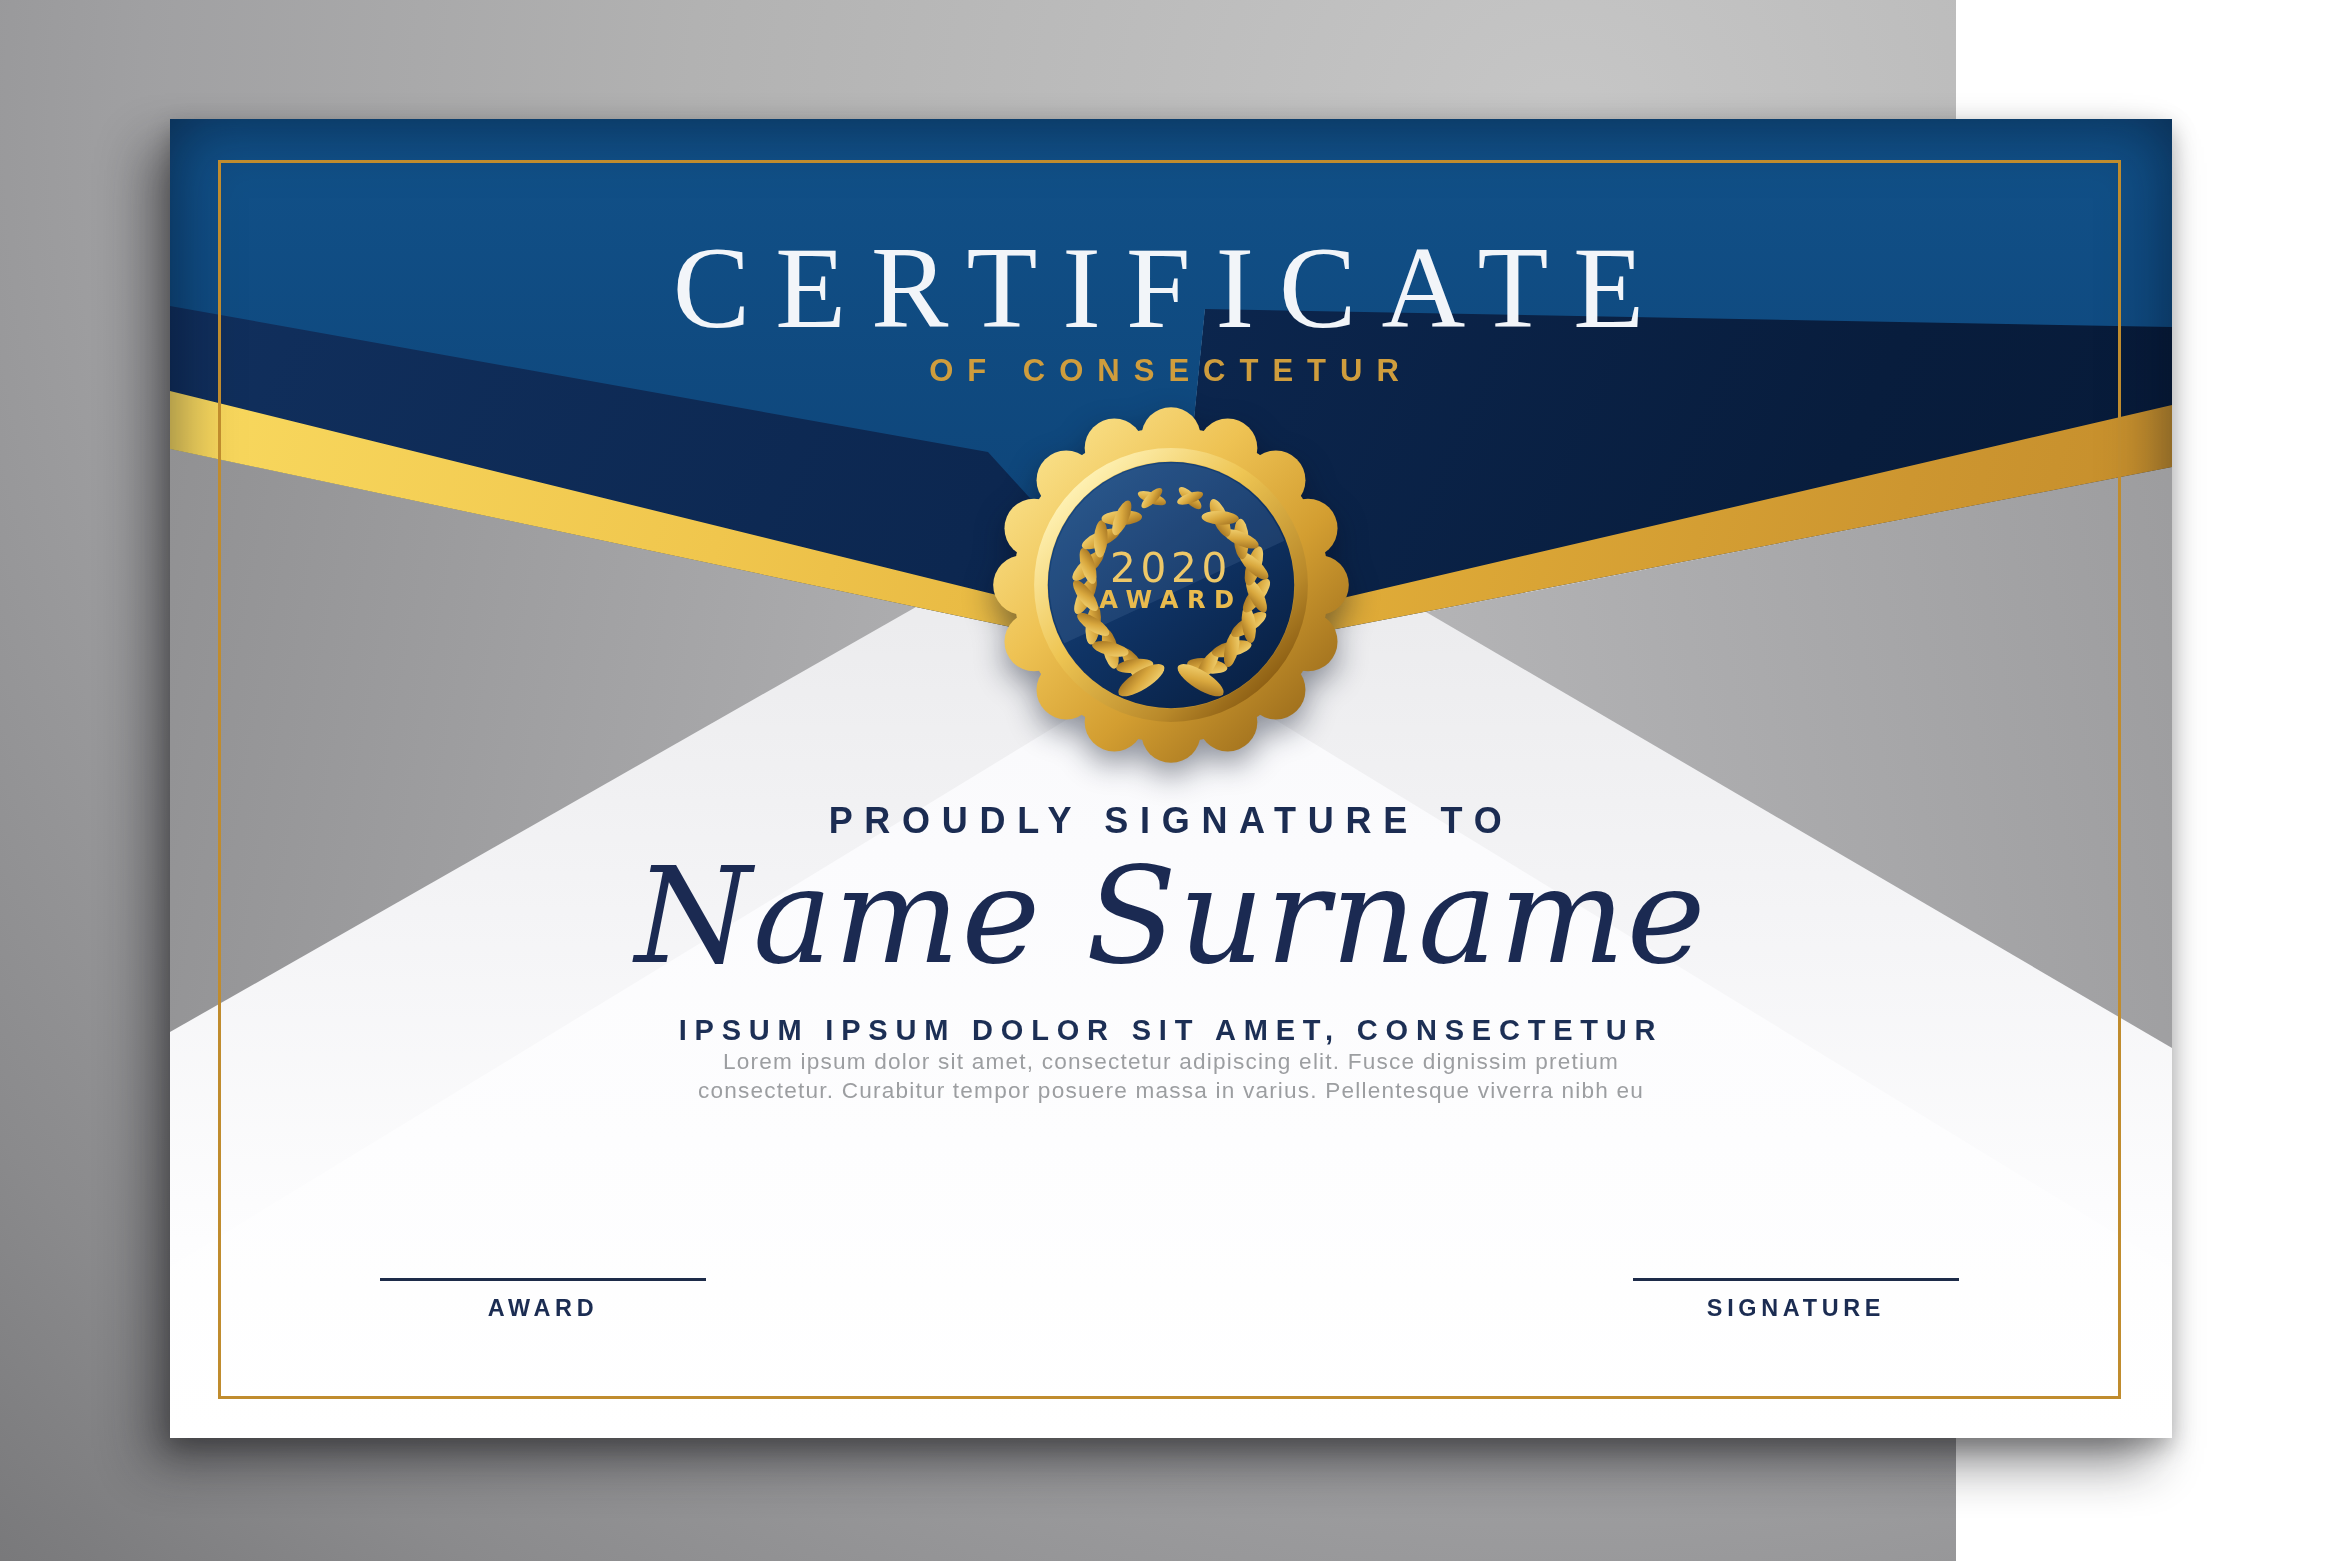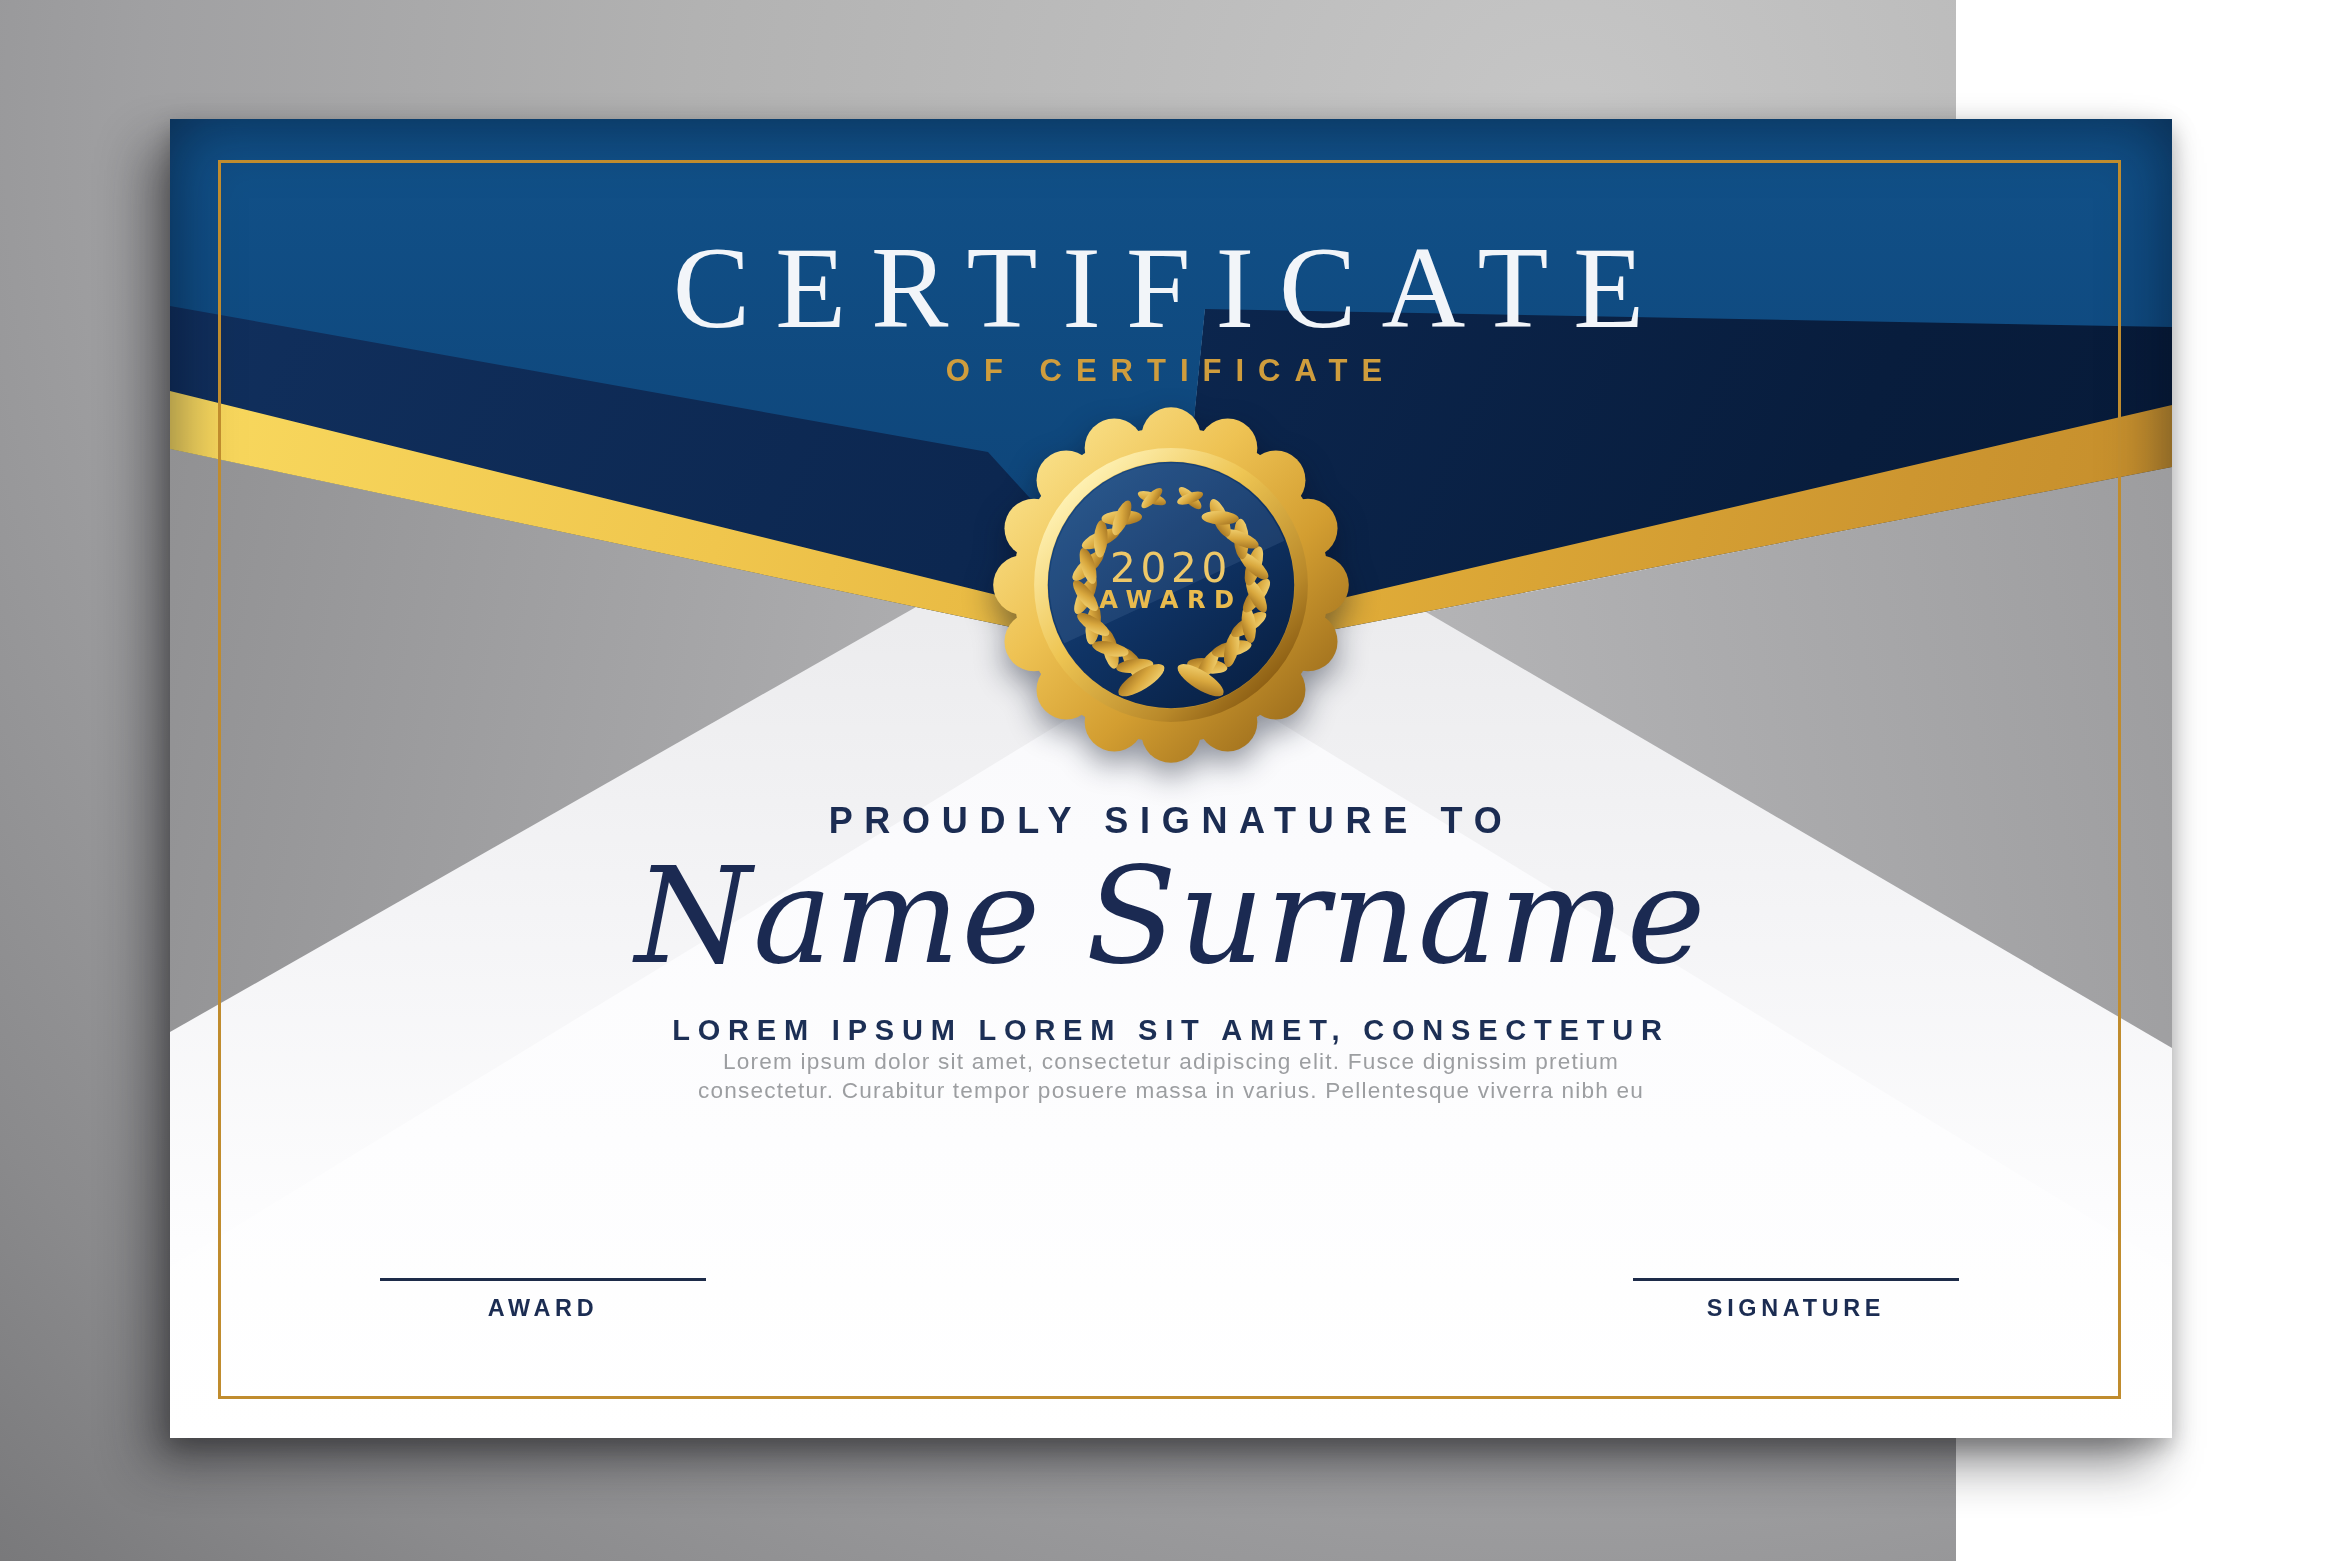--- a/index.html
+++ b/index.html
@@ -96,21 +96,21 @@
     <div class="shape center-tri"></div>
     <div class="shape gray-left"></div>
     <div class="shape gray-right"></div>
     <div class="shape dark-region"></div>
     <div class="shape light-field"></div>
     <div class="shape gold-band"></div>
     <div class="shape bevel"></div>
     <div class="frame"></div>
 
     <div class="ctext t-certificate">CERTIFICATE</div>
-    <div class="ctext t-sub">OF CERTIFICATE</div>
+    <div class="ctext t-sub">OF CONSECTETUR</div>
 
     <svg class="medal" id="medalSvg" viewBox="-250 -250 500 500">
       <defs>
         <linearGradient id="gGold" gradientUnits="userSpaceOnUse" x1="-180" y1="-180" x2="180" y2="180">
           <stop offset="0" stop-color="#fae28c"></stop>
             <stop offset="0.35" stop-color="#eec253"></stop>
           <stop offset="0.65" stop-color="#d39e31"></stop>
             <stop offset="1" stop-color="#9a6b1b"></stop>
         </linearGradient>
         <linearGradient id="gRing" gradientUnits="userSpaceOnUse" x1="-130" y1="-130" x2="130" y2="130">
@@ -193,21 +193,21 @@
           <ellipse rx="17.48" ry="6.44" transform="translate(24.5 -111.4) rotate(340.0)"></ellipse>
           <ellipse rx="34" ry="12" transform="translate(-38.0 122.0) rotate(148.0)"></ellipse>
           <ellipse rx="34" ry="12" transform="translate(38.0 122.0) rotate(32.0)"></ellipse>
         </g>
       <text y="-4" text-anchor="middle" font-family="DejaVu Sans, sans-serif" font-size="52" letter-spacing="6" fill="#eec868">2020</text>
       <text y="30" text-anchor="middle" font-family="DejaVu Sans, sans-serif" font-size="31" font-weight="bold" letter-spacing="11" fill="#e9bb4e">AWARD</text>
     </svg>
 
     <div class="ctext t-presented">PROUDLY SIGNATURE TO</div>
     <div class="ctext t-name">Name Surname</div>
-    <div class="ctext t-recipient">LOREM IPSUM LOREM SIT AMET, CONSECTETUR</div>
+    <div class="ctext t-recipient">IPSUM IPSUM DOLOR SIT AMET, CONSECTETUR</div>
     <div class="ctext t-body">
       <div>Lorem ipsum dolor sit amet, consectetur adipiscing elit. Fusce dignissim pretium</div>
       <div>consectetur. Curabitur tempor posuere massa in varius. Pellentesque viverra nibh eu</div>
     </div>
 
     <div class="sig-block sig-left">
       <div class="rule"></div>
       <div class="lbl">AWARD</div>
     </div>
     <div class="sig-block sig-right">

